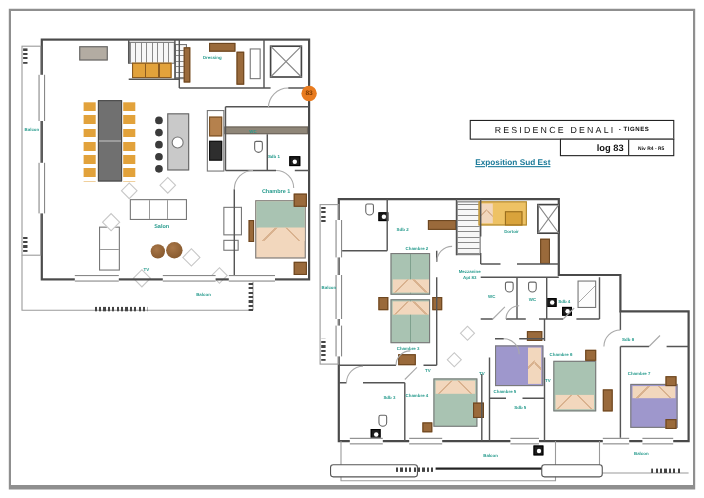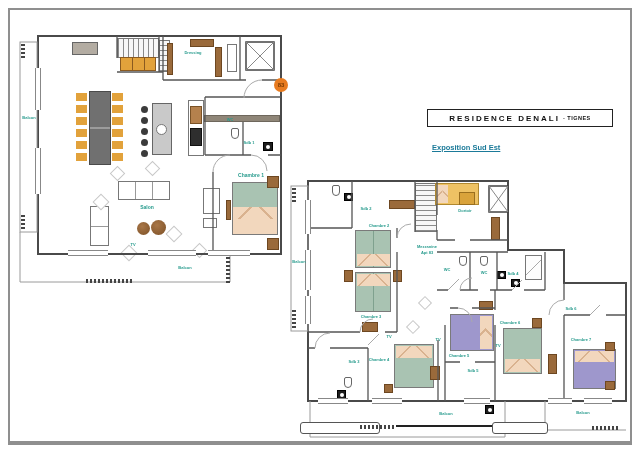--- a/index.html
+++ b/index.html
@@ -47,41 +47,45 @@
          transform:translate(-50%,-50%);}
   
   .logo{position:absolute;left:526px;top:21px;width:77px;height:77px;border-radius:50%;background:#2b7c8e;
         z-index:6;display:flex;flex-direction:column;align-items:center;justify-content:flex-start;}
   .logo .mtn{margin-top:12px;}
   .logo .name{color:#fff;font-size:12px;letter-spacing:2.5px;font-weight:500;margin-top:1px;margin-left:2px;}
   .logo .tag{color:#cfe6ec;font-size:3px;letter-spacing:1px;margin-top:2px;margin-left:18px;}
   
   .tblock{position:absolute;z-index:6;box-sizing:border-box;border:1px solid #222;background:#fff;}
   .t1{left:427px;top:109px;width:186px;height:18px;display:flex;align-items:center;justify-content:center;}
-  .t1 .main{font-size:8px;font-weight:bold;letter-spacing:2px;color:#111;}
+  .t1 .main{font-size:8px;font-weight:normal;letter-spacing:2px;color:#111;}
   .t1 .loc{font-size:5.5px;font-weight:bold;color:#111;margin-left:3px;letter-spacing:0.5px;}
   .t2{left:509px;top:126px;width:104px;height:16px;display:flex;align-items:stretch;}
   .t2 .log{flex:1;display:flex;align-items:center;justify-content:flex-end;padding-right:4px;
            font-size:8.5px;font-weight:bold;color:#111;}
   .t2 .niv{width:40px;border-left:1px solid #222;display:flex;align-items:center;justify-content:center;
            font-size:4.5px;font-weight:bold;color:#111;}
   .expo{position:absolute;left:432px;top:143px;z-index:6;font-size:7.5px;font-weight:bold;
         color:#1b7a99;text-decoration:underline;}
   svg.walls{position:absolute;left:0;top:0;z-index:2;pointer-events:none;}
 </style>
 </head>
 <body>
 
 <div class="page">
   <div class="frame"></div>
 
 
   <div class="tblock t1">
     <span class="main">RESIDENCE DENALI</span>
     <span class="loc">- TIGNES</span>
+  </div>
+  <div class="tblock t2">
+    <span class="log">log 83</span>
+    <span class="niv">Niv R4 - R5</span>
   </div>
   <div class="expo">Exposition Sud Est</div>
 
   <div>
 
     <div class="furn grayf" style="left:72px;top:42px;width:26px;height:13px;background:#b3aca2;"></div>
     <div class="furn stair vtreads" style="left:117px;top:38px;width:42px;height:20px;"></div>
     <div class="furn stair htreads" style="left:159px;top:40px;width:11px;height:32px;"></div>
     <div class="furn" style="left:120px;top:57px;width:36px;height:14px;background:#e2a23b;border:1px solid #8a5a20;
          background-image:linear-gradient(90deg,transparent 0 11px,#8a5a20 11px 12px,transparent 12px 23px,#8a5a20 23px 24px,transparent 24px);"></div>

